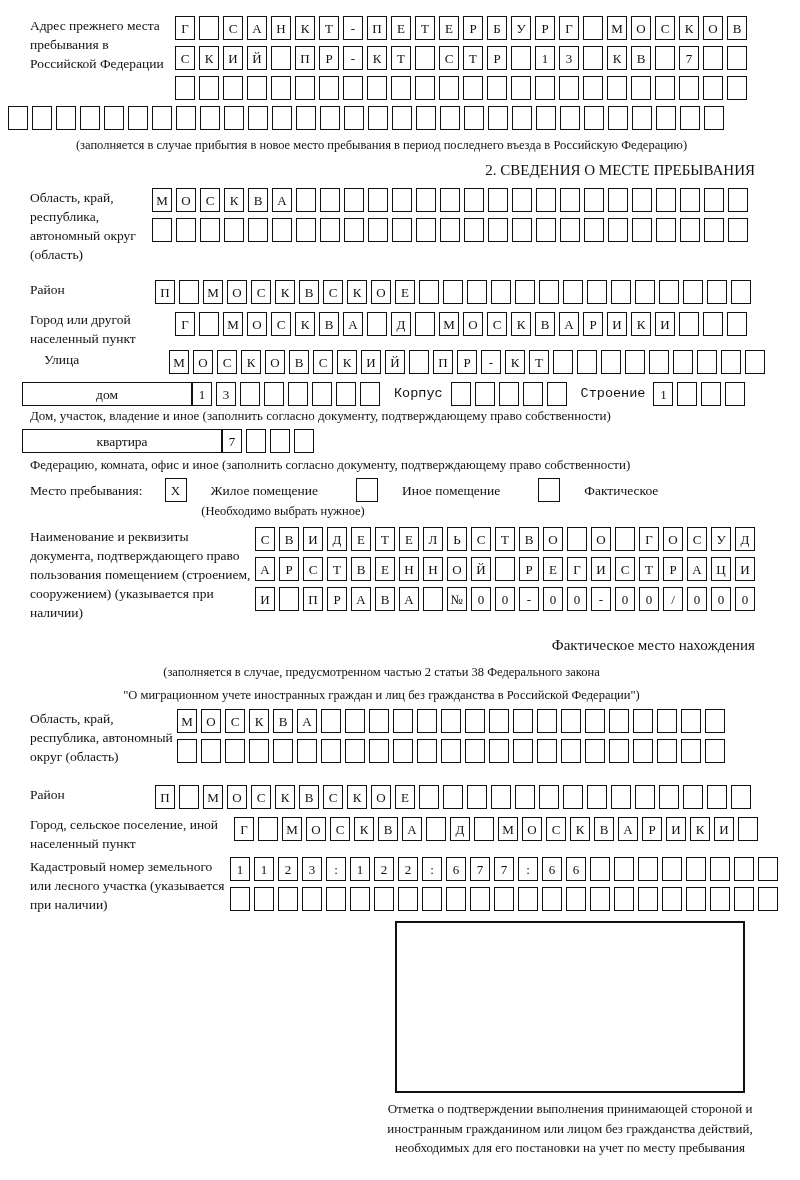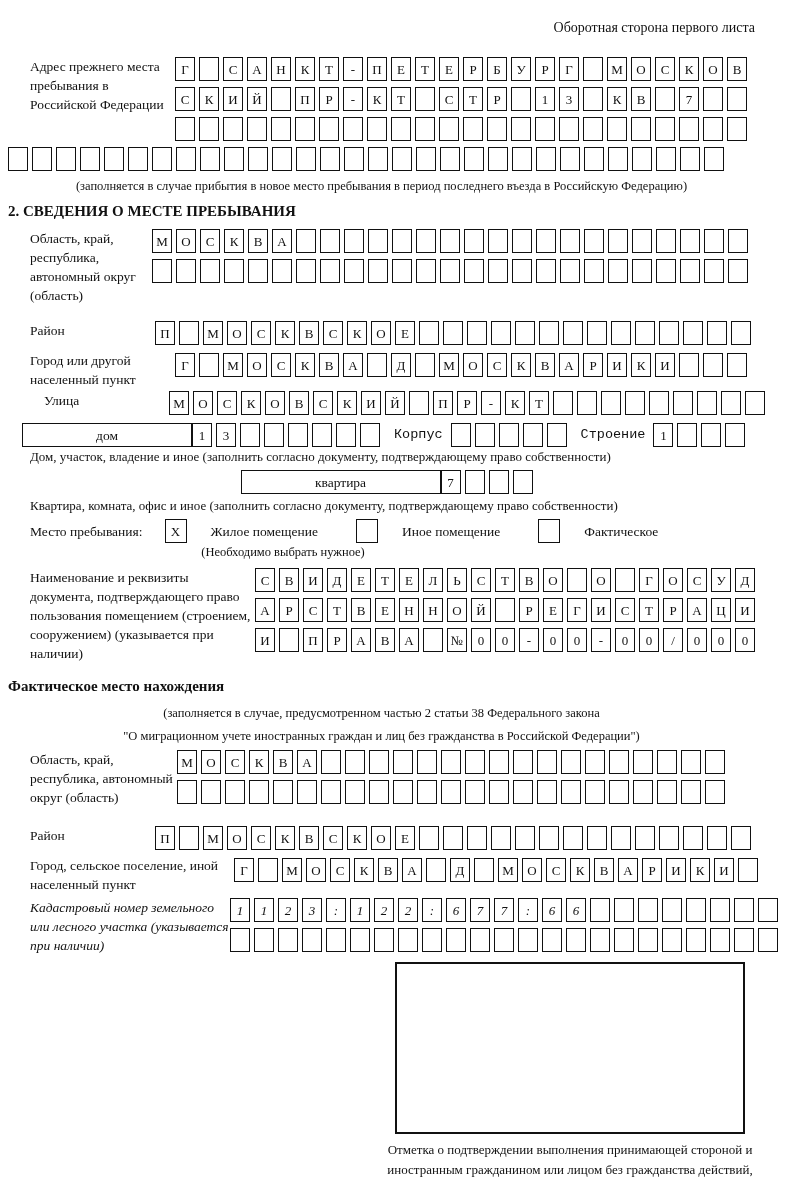--- a/index.html
+++ b/index.html
@@ -22,21 +22,21 @@
   .gridcol { flex:none; }
 
   .cellrow { display:flex; height:24px; margin-bottom:6px; }
   .cell {
     flex:none; width:20px; height:24px; box-sizing:border-box;
     border:1.5px solid #111; margin-right:4px;
     display:flex; align-items:center; justify-content:center;
     font-size:13px;
   }
   .note { text-align:center; font-size:12.5px; margin:2px 0 4px 0; }
-  .heading { text-align:left; font-weight:bold; font-size:15px; margin:6px 0 8px 0; }
+  .heading { text-align:right; font-weight:normal; font-size:15px; margin:6px 0 8px 0; }
 
   .wide-box {
     flex:none; box-sizing:border-box; height:24px; border:1.5px solid #111;
     display:flex; align-items:center; justify-content:center; 
   }
   .inline-label { flex:none; padding:2px 8px 0 10px;font-family:Liberation Mono, monospace; }
 
   .chkbox {
     flex:none; width:22px; height:24px; box-sizing:border-box; border:1.5px solid #111;
     display:flex; align-items:center; justify-content:center; font-size:13px;
@@ -49,21 +49,20 @@
     box-sizing:border-box; width:350px; height:172px; border:2px solid #111;
     margin-left:387px; margin-top:4px; background:#fff;
   }
   .stamp-caption { width:368px; margin-left:378px; margin-top:6px; text-align:center; font-size:13px; line-height:19.5px; } .mb4 { margin-bottom:4px; }
 </style>
 </head>
 <body>
 
 <div class="page">
 
-  <div class="corner-note">Оборотная сторона первого листа</div>
 
   <div class="frow">
     <div class="flabel" style="width:145px;">Адрес прежнего места пребывания в Российской Федерации</div>
     <div class="gridcol">
       <div class="cellrow">
           <span class="cell">Г</span>
           <span class="cell"></span>
           <span class="cell">С</span>
           <span class="cell">А</span>
           <span class="cell">Н</span>
@@ -352,30 +351,30 @@
     <div class="inline-label">Строение</div>
     <div class="cellrow" style="margin-bottom:0;">
         <span class="cell">1</span>
         <span class="cell"></span>
         <span class="cell"></span>
         <span class="cell"></span>
       </div>
   </div>
   <div style="margin-left:22px; font-size:13px; margin-bottom:4px;">Дом, участок, владение и иное (заполнить согласно документу, подтверждающему право собственности)</div>
 
-  <div class="frow" style="margin-left:14px;justify-content:center;">
+  <div class="frow" style="margin-left:14px;">
     <div class="wide-box" style="width:200px;">квартира</div>
     <div class="cellrow" style="margin-bottom:0;">
         <span class="cell">7</span>
         <span class="cell"></span>
         <span class="cell"></span>
         <span class="cell"></span>
       </div>
   </div>
-  <div style="margin-left:22px; font-size:13px; margin-top:2px;">Квартира, комната, офис и иное (заполнить согласно документу, подтверждающему право собственности)</div>
+  <div style="margin-left:22px; font-size:13px; margin-top:2px;">Федерацию, комната, офис и иное (заполнить согласно документу, подтверждающему право собственности)</div>
 
   <div class="stay-row">
     <span>Место пребывания:</span>
     <span class="chkbox" style="margin-left:8px;">X</span>
     <span class="txt">Жилое помещение</span>
     <span class="chkbox" style="margin-left:14px;"></span>
     <span class="txt">Иное помещение</span>
     <span class="chkbox" style="margin-left:14px;"></span>
     <span class="txt">Фактическое</span>
   </div>
@@ -568,21 +567,21 @@
         <span class="cell">В</span>
         <span class="cell">А</span>
         <span class="cell">Р</span>
         <span class="cell">И</span>
         <span class="cell">К</span>
         <span class="cell">И</span>
         <span class="cell"></span>
       </div>
   </div>
 
-  <div class="frow" style="margin-top:4px;font-style:italic;">
+  <div class="frow" style="margin-top:4px;">
     <div class="flabel" style="width:200px;">Кадастровый номер земельного или лесного участка (указывается при наличии)</div>
     <div class="gridcol">
       <div class="cellrow">
           <span class="cell">1</span>
           <span class="cell">1</span>
           <span class="cell">2</span>
           <span class="cell">3</span>
           <span class="cell">:</span>
           <span class="cell">1</span>
           <span class="cell">2</span>

